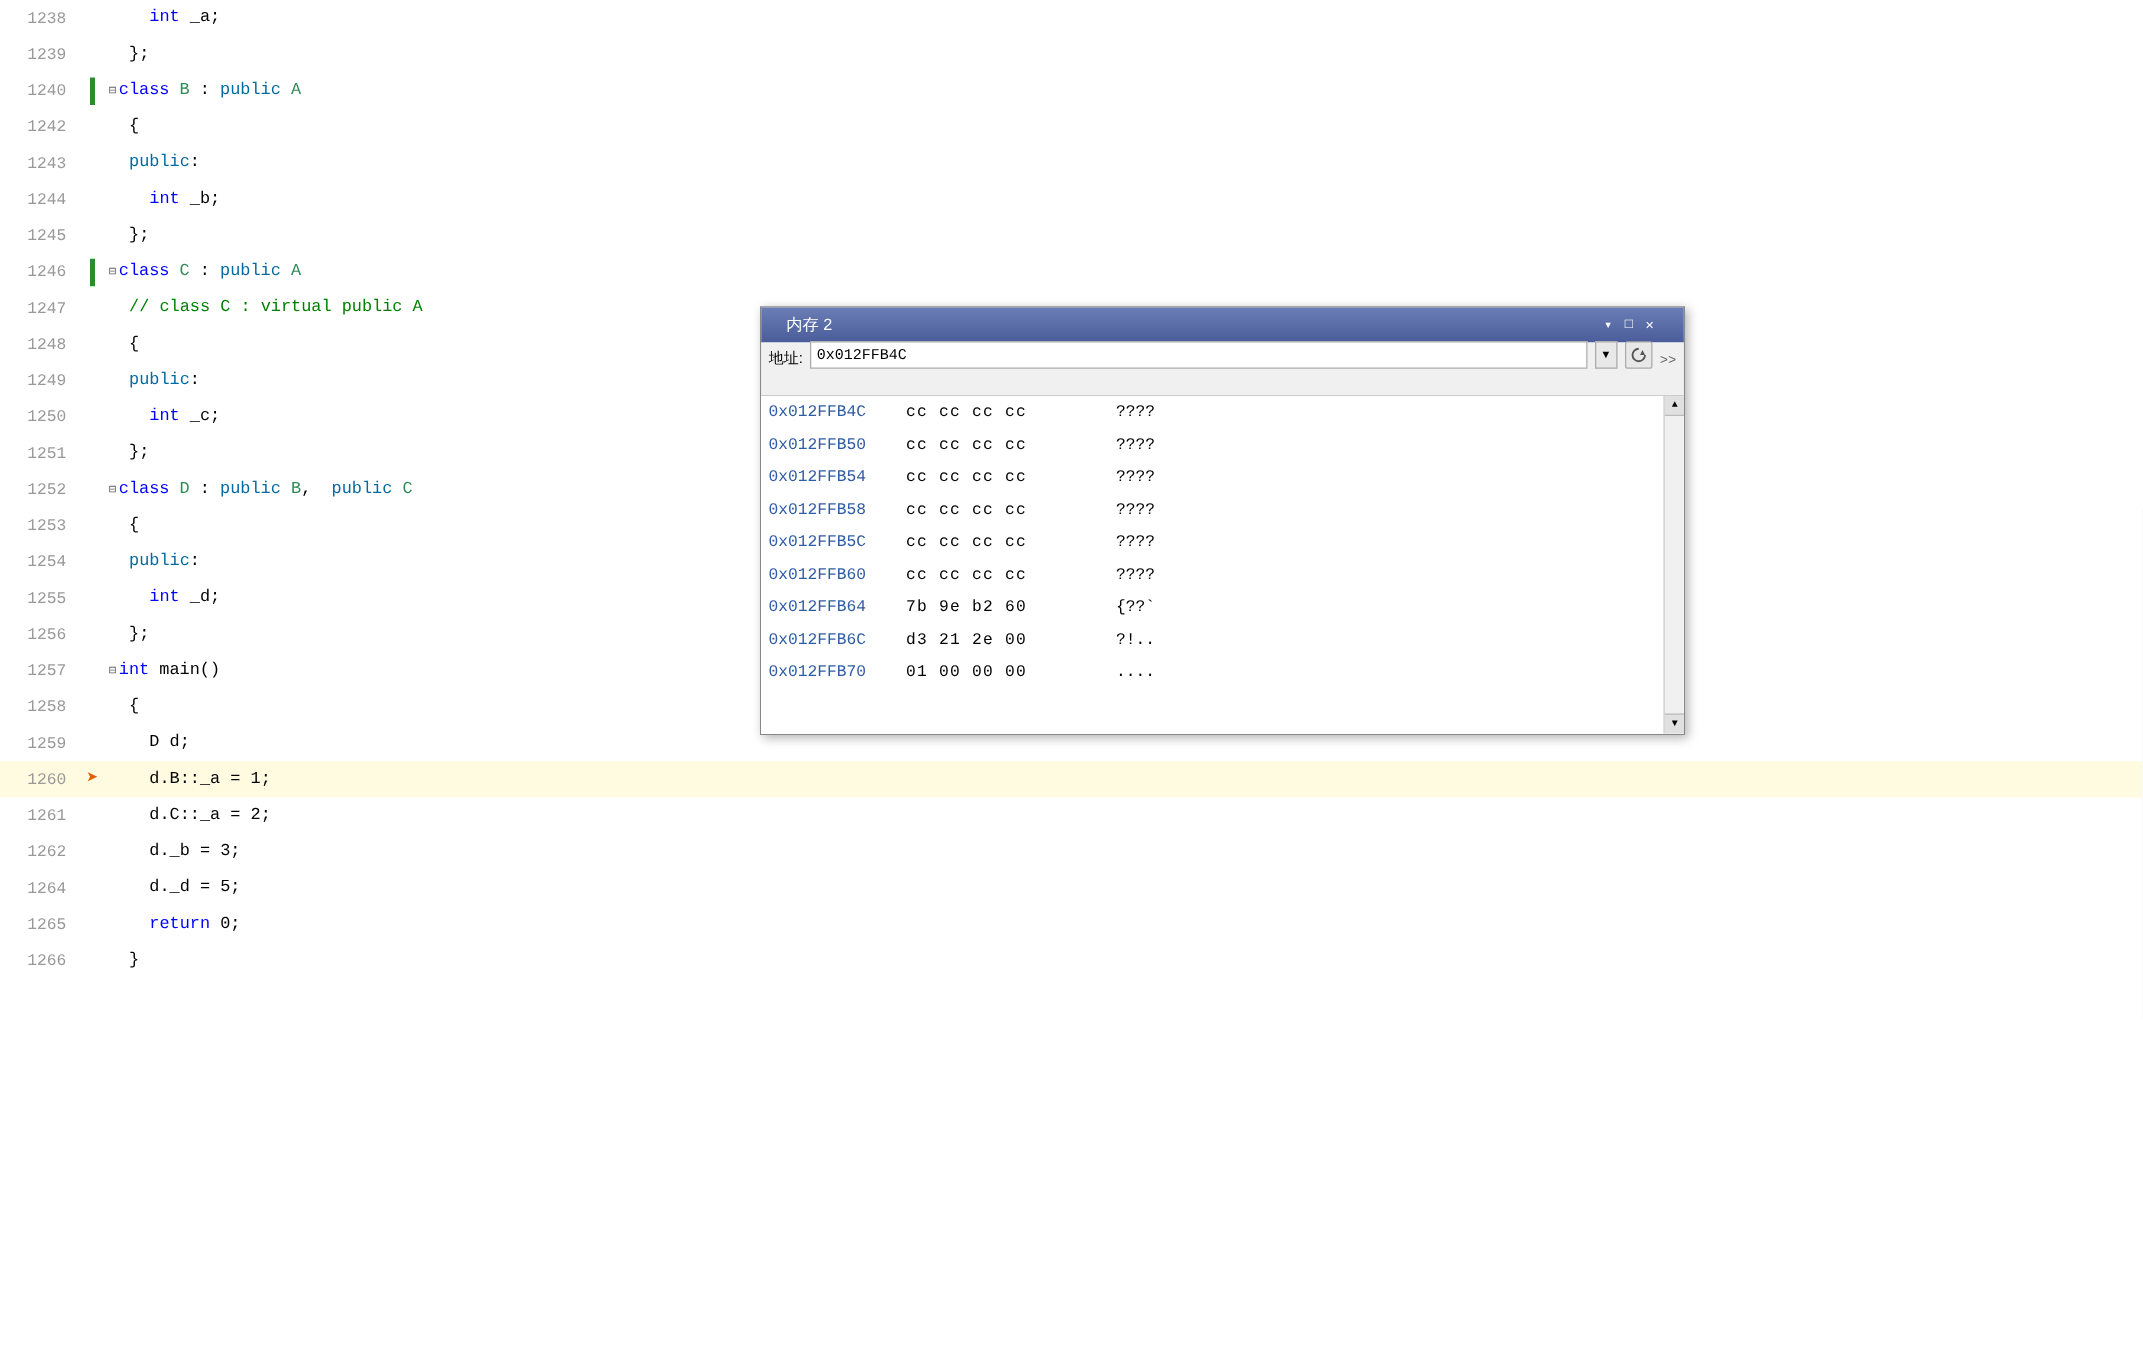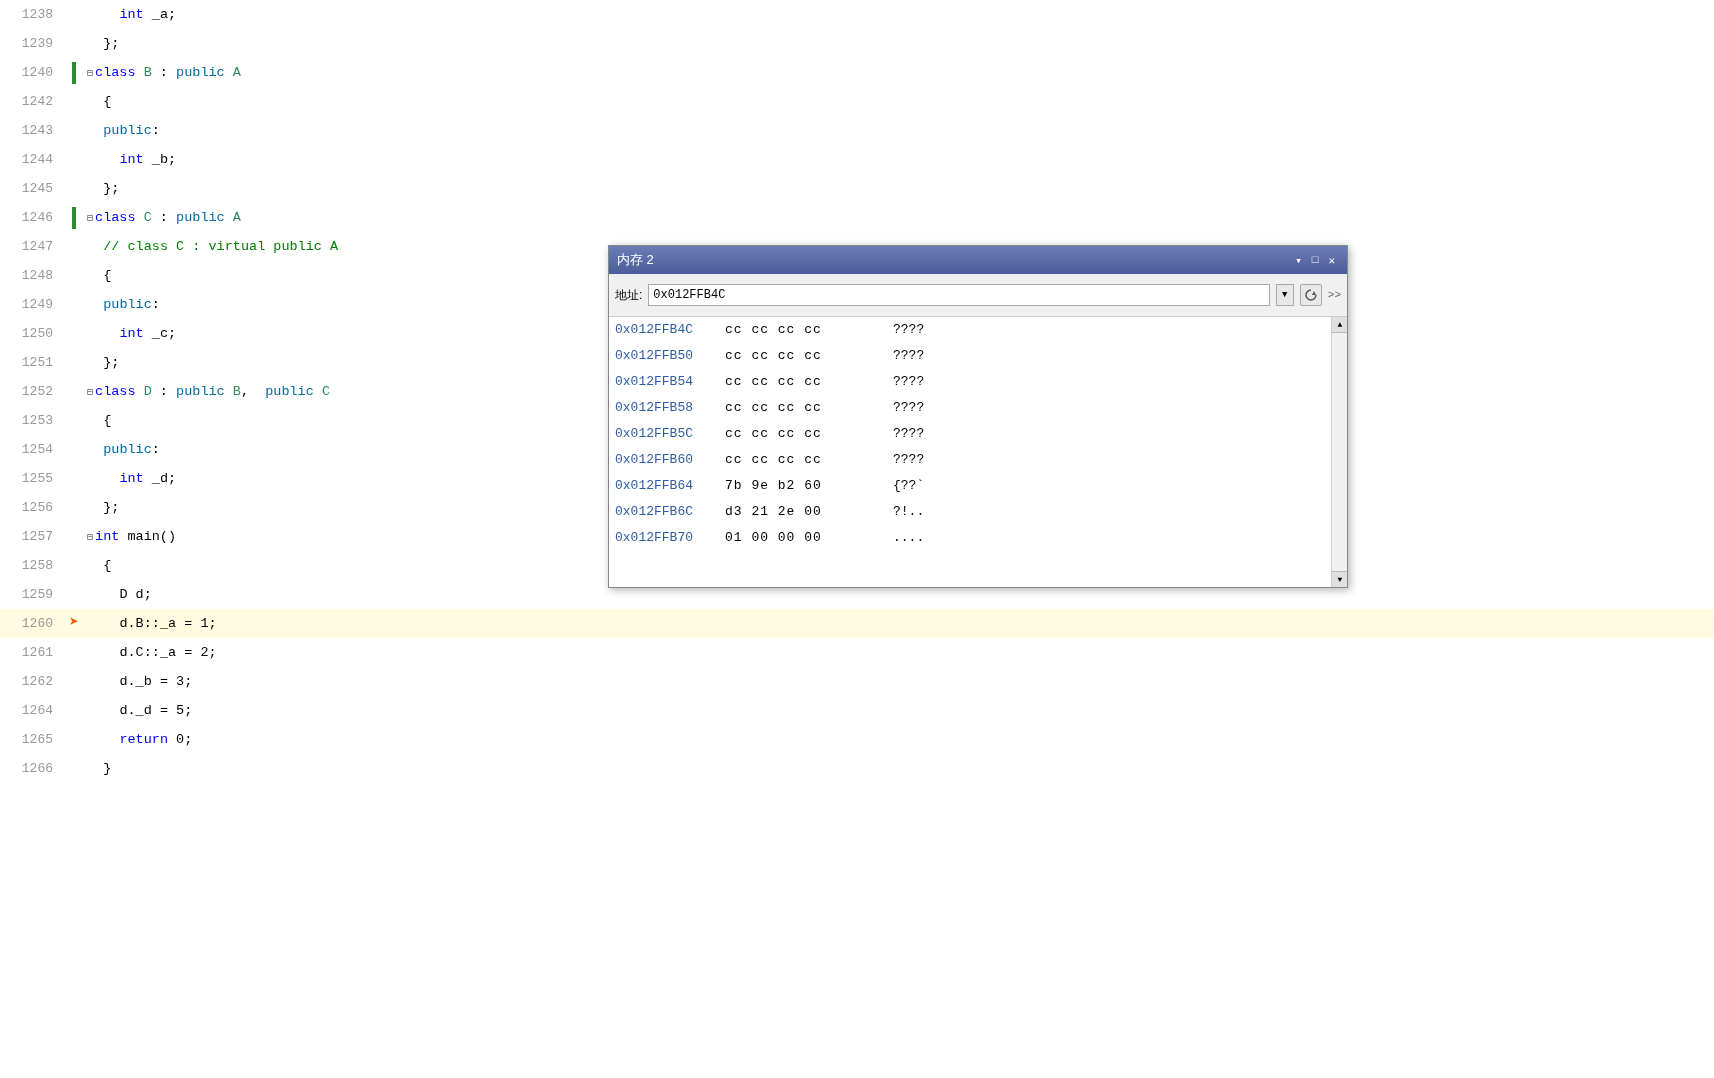--- a/index.html
+++ b/index.html
@@ -90,21 +90,21 @@
       width: 740px;
       background: #fff;
       border: 1px solid #888;
       box-shadow: 2px 2px 8px rgba(0,0,0,0.3);
       z-index: 100;
     }
 
     .memory-titlebar {
       background: linear-gradient(to bottom, #6a7db5, #4a5d9a);
       color: white;
-      padding: 4px 8px;
+      padding: 4px 20px;
       display: flex;
       align-items: center;
       justify-content: space-between;
       height: 28px;
     }
 
     .memory-title {
       font-family: 'Microsoft YaHei', sans-serif;
       font-size: 13px;
       font-weight: normal;
@@ -124,21 +124,21 @@
       display: flex;
       align-items: center;
       justify-content: center;
     }
 
     .memory-toolbar {
       background: #f0f0f0;
       border-bottom: 1px solid #ccc;
       padding: 21px 6px;
       display: flex;
-      align-items: center;
+      align-items: flex-end;
       gap: 6px;
       height: 22px;
     }
 
     .addr-label {
       font-family: 'Microsoft YaHei', sans-serif;
       font-size: 12px;
       color: #000;
     }
 

